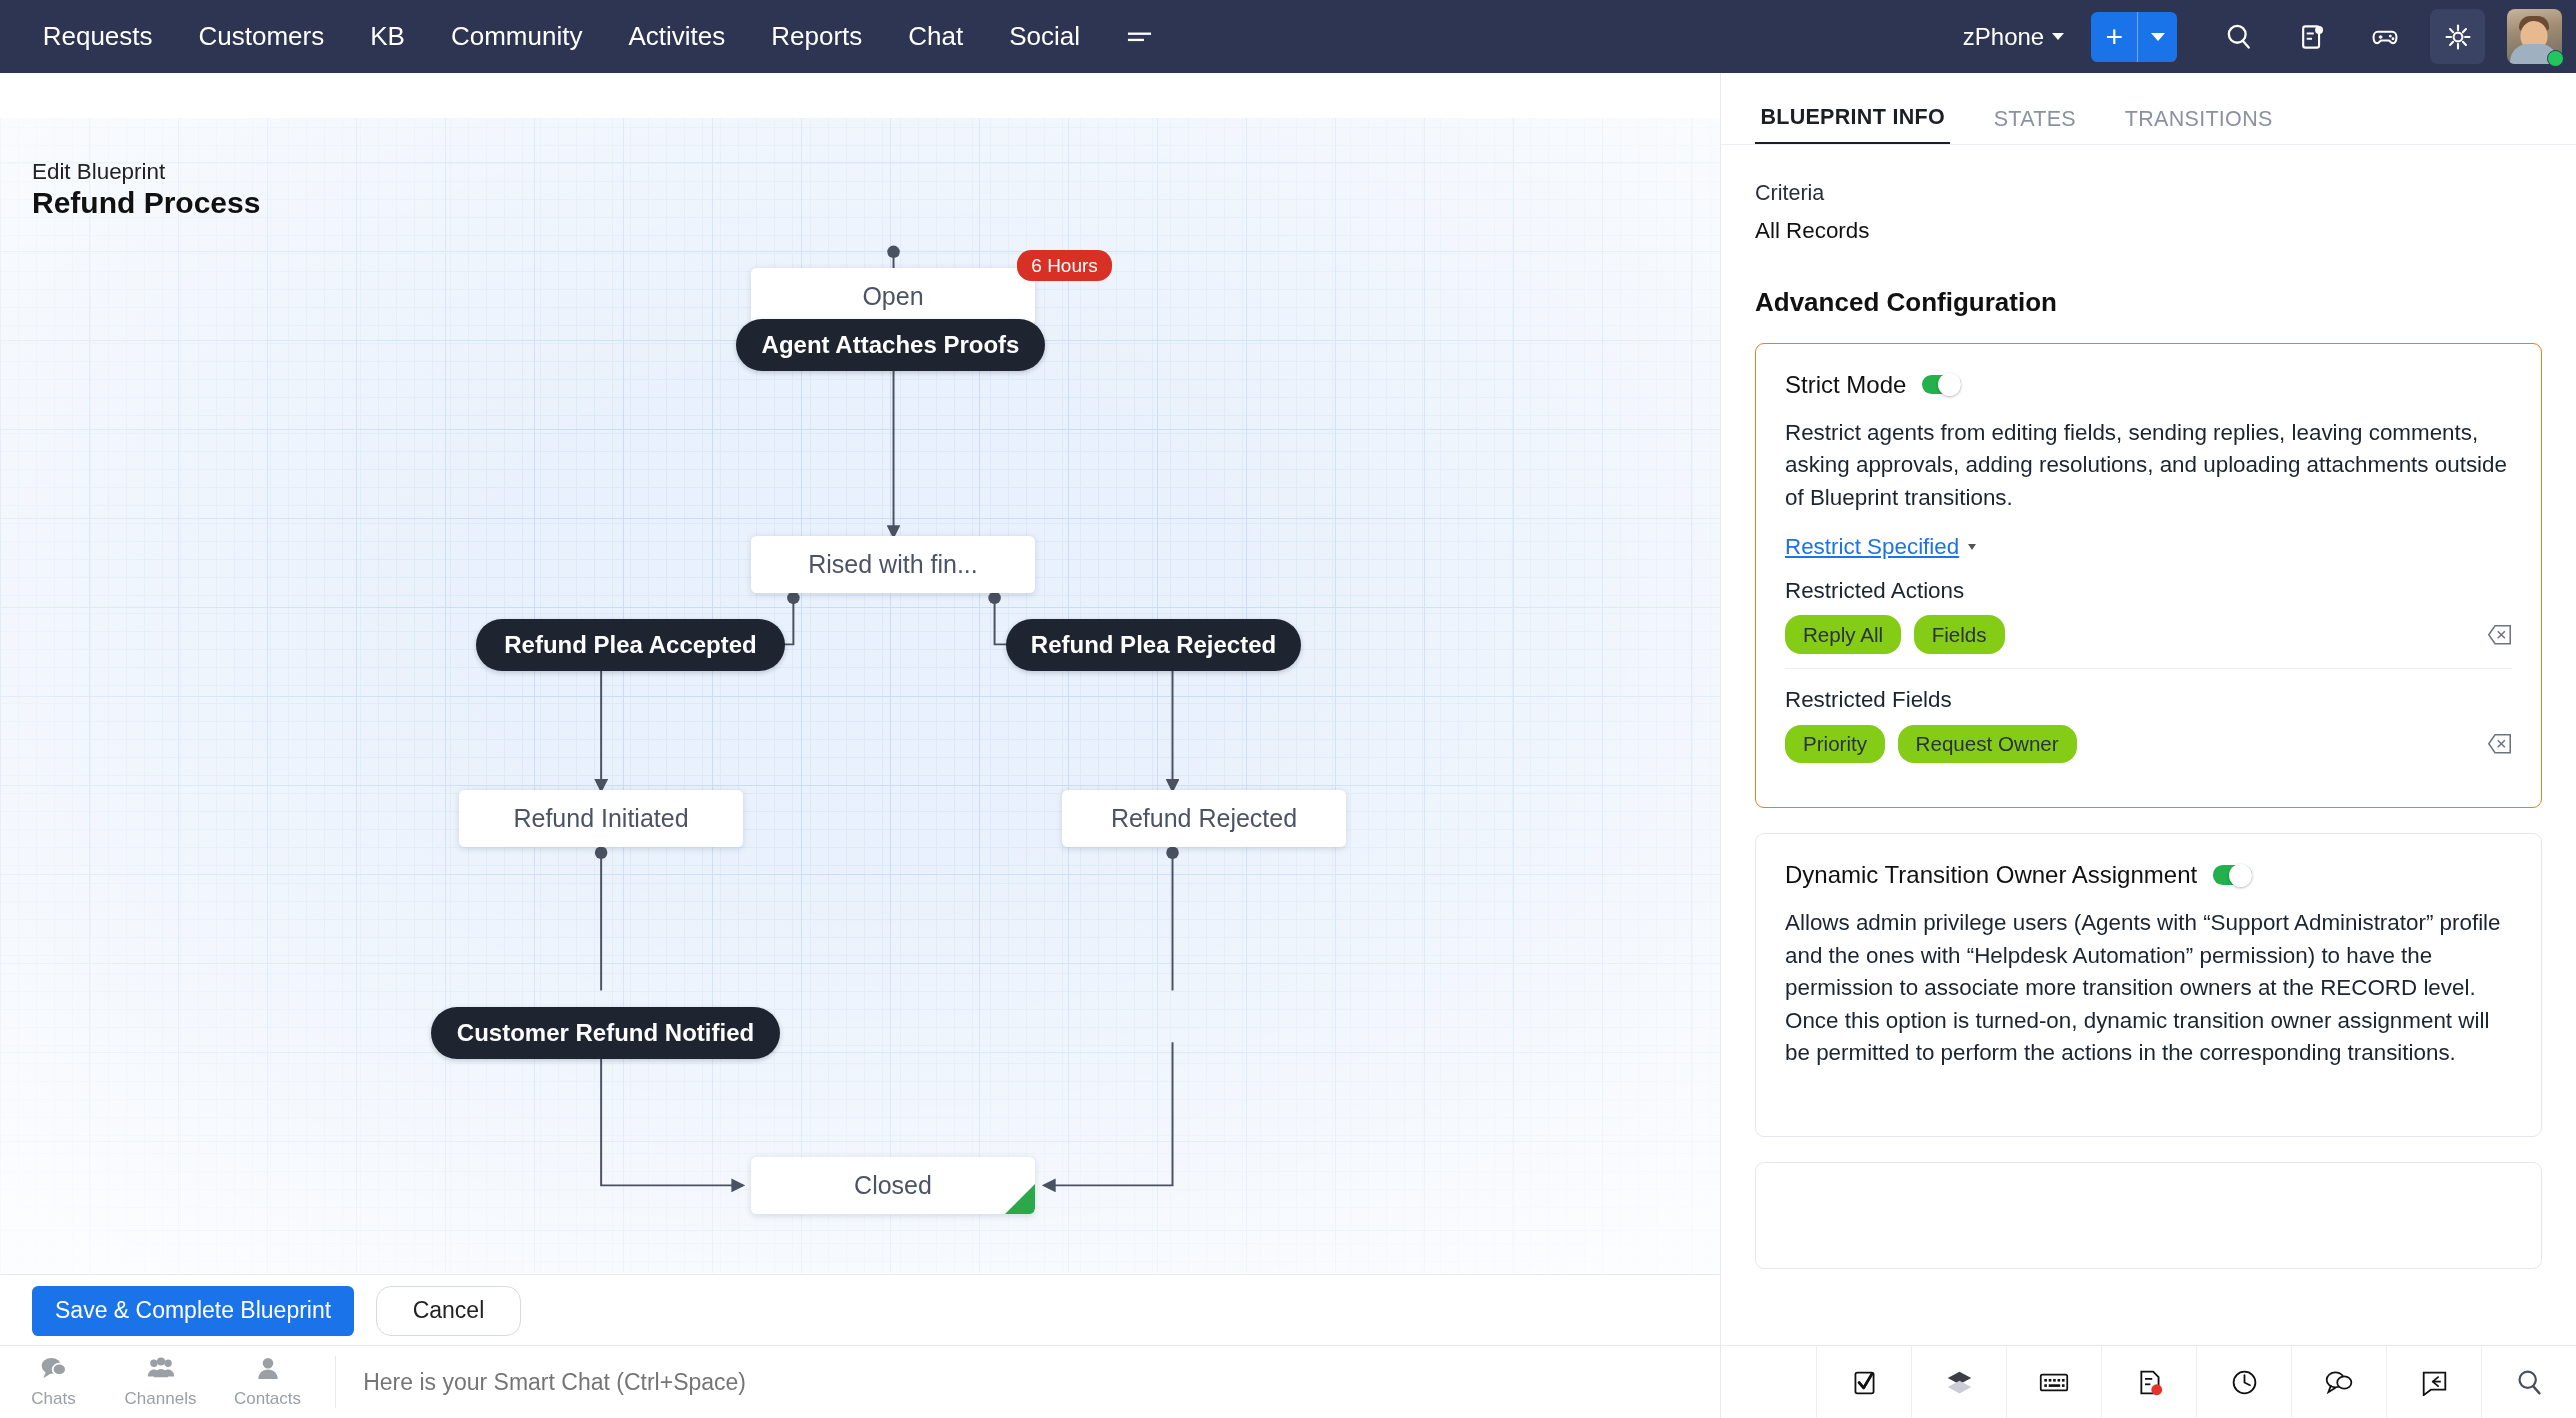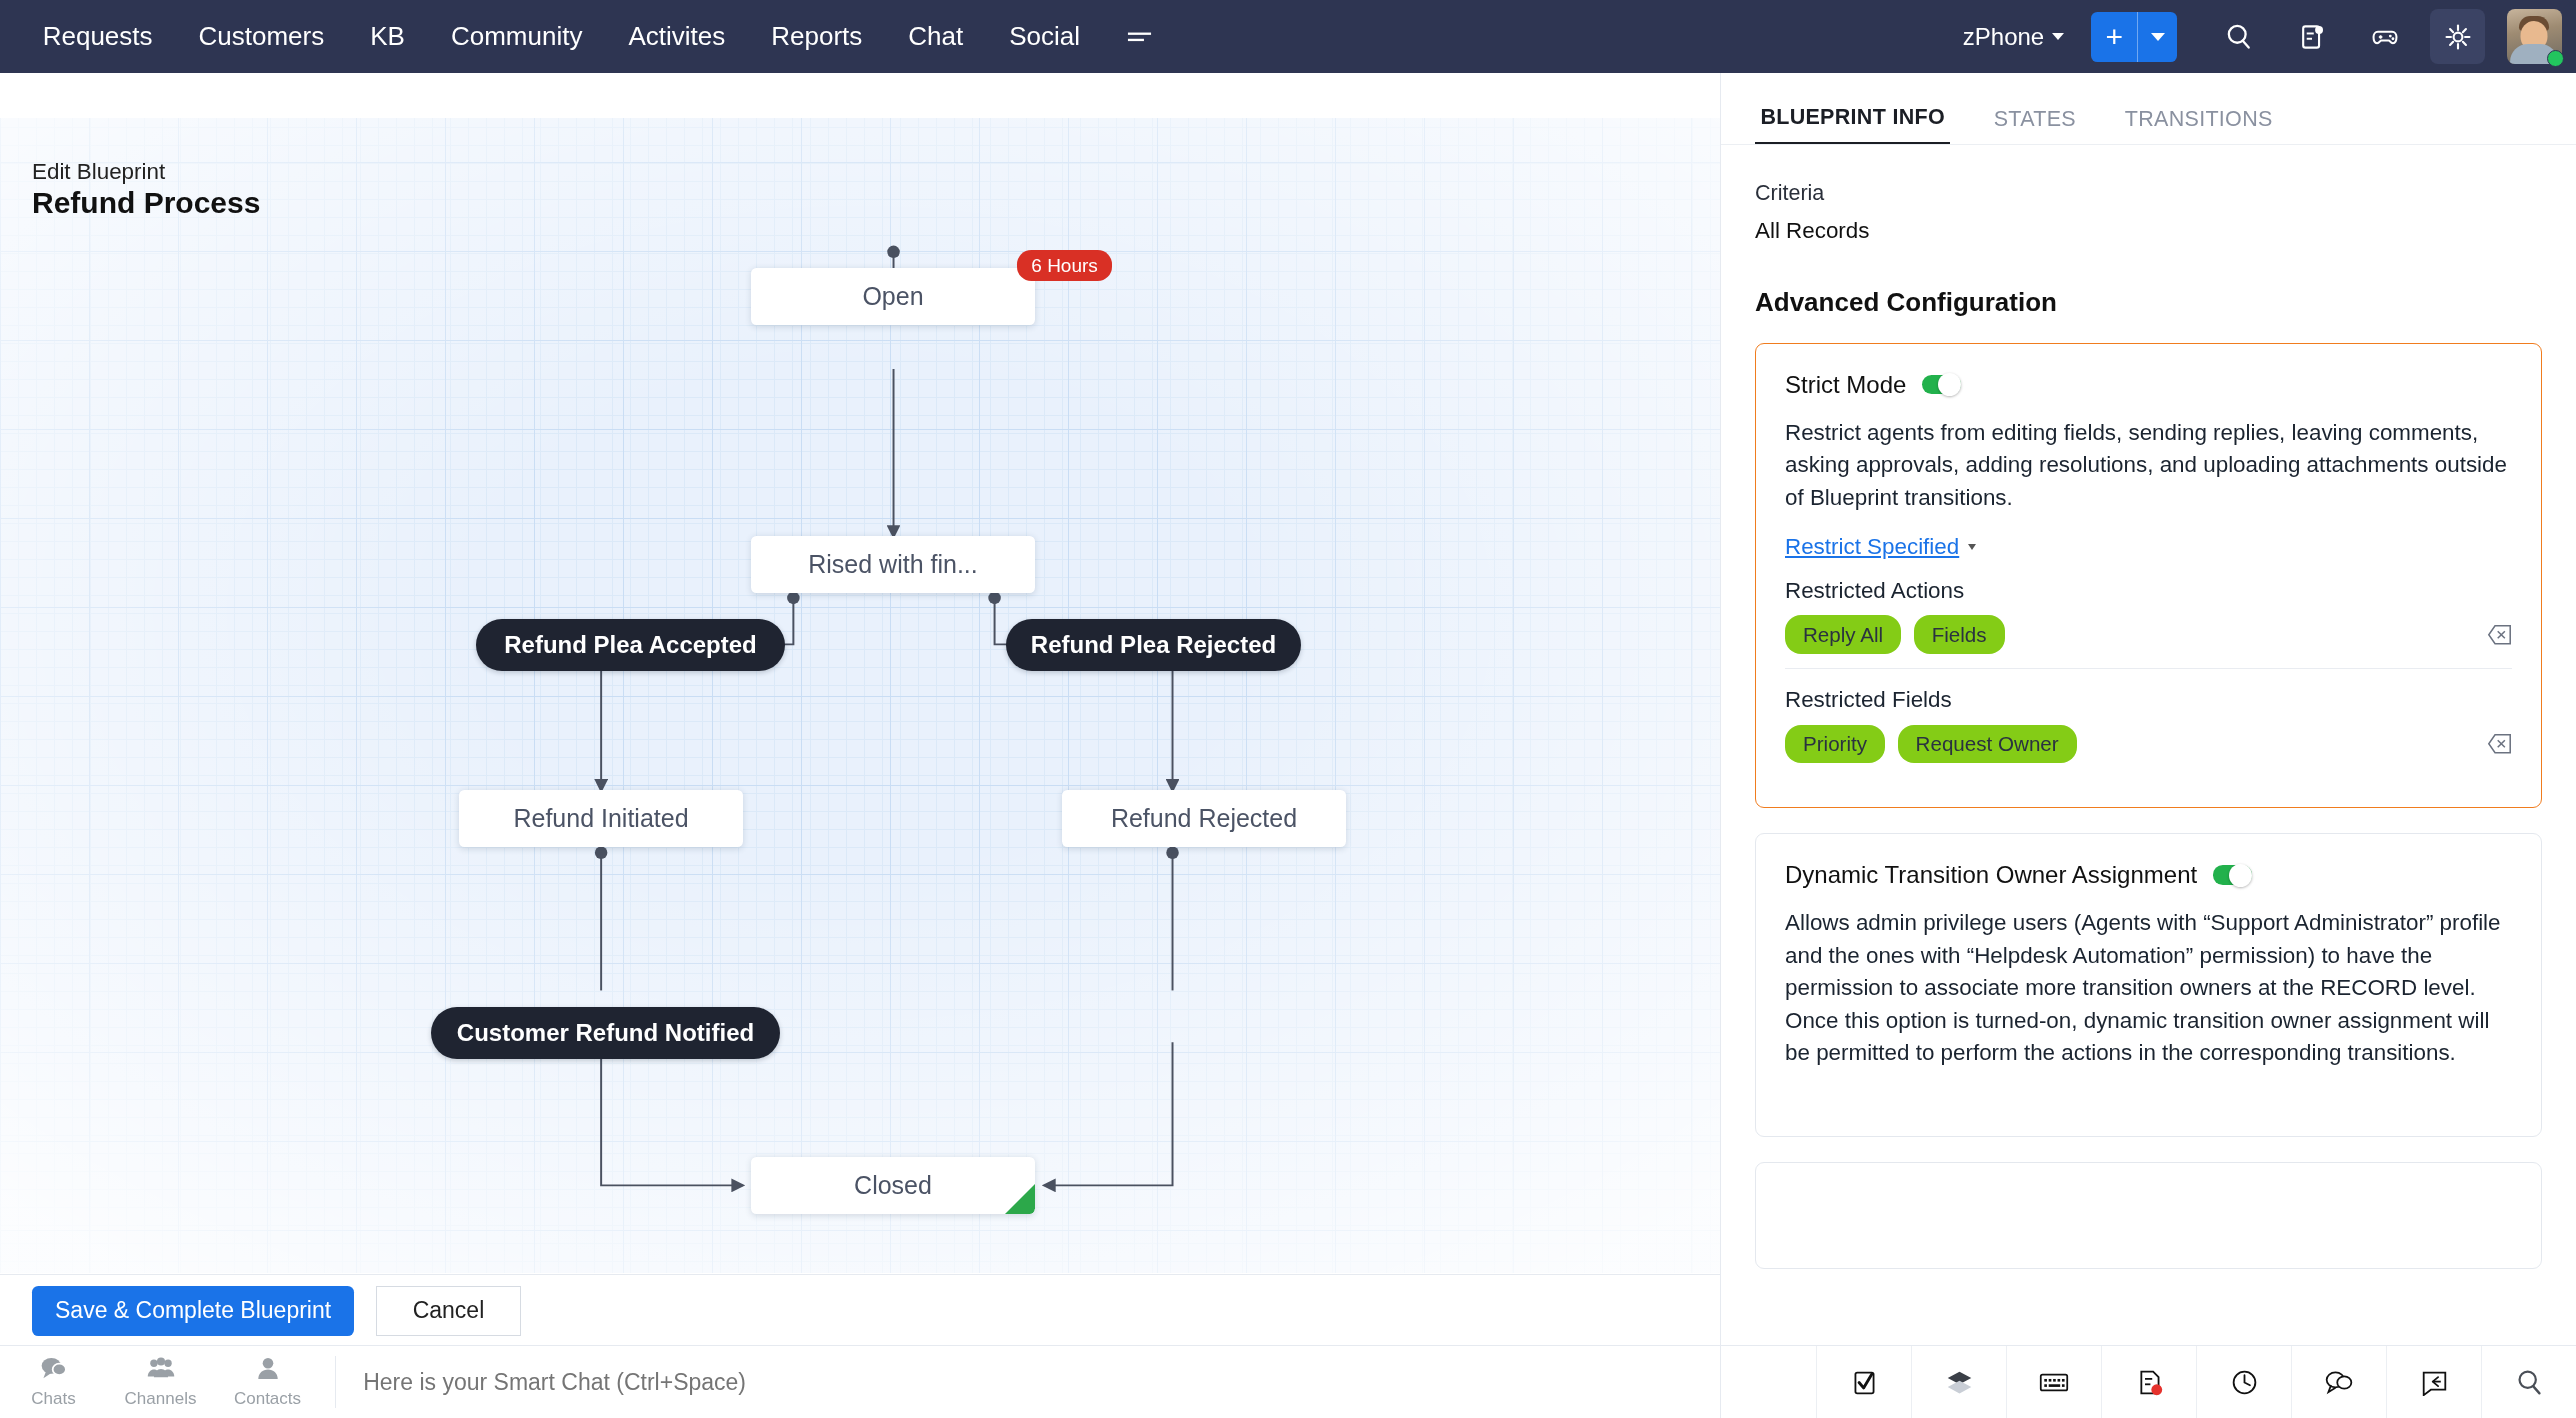--- a/index.html
+++ b/index.html
@@ -141,21 +141,21 @@
   .action-bar {
     position: absolute; left: 0; top: 1274px; width: 1720px; height: 72px;
     background: #ffffff; border-top: 0.9px solid #e6eaf0;
     display: flex; align-items: center; padding-left: 32px; gap: 21.5px;
   }
   .btn-primary {
     background: #1a73e8; color: #fff; font-size: 23px; border: none; border-radius: 6.3px;
     height: 50px; padding: 0 23px; cursor: pointer; font-family: inherit;
   }
   .btn-secondary {
-    background: #fff; color: #222; font-size: 23px; border: 0.9px solid #d6dbe2; border-radius: 0;
+    background: #fff; color: #222; font-size: 23px; border: 0.9px solid #d6dbe2; border-radius: 15px;
     height: 50px; padding: 0 36px; cursor: pointer; font-family: inherit;
   }
 
   
   .rpanel {
     position: absolute; left: 1720px; top: 73px; width: 856px; height: 1345px;
     background: #ffffff; border-left: 0.9px solid #e6eaf0; overflow: hidden;
   }
   .rtabs {
     display: flex; align-items: flex-end; gap: 0; height: 72px;
@@ -355,20 +355,21 @@
         <path d="M1311,1084 L1311,1244 L1168,1244" marker-end="url(#arrow)"></path>
       </g>
     </svg>
 
     <div class="bp-sub">Edit Blueprint</div>
     <div class="bp-title">Refund Process</div>
 
     <div class="node state-node" style="left:751px; top:195px; width:284px;">Open</div>
     <div class="badge-hours" style="left:1017px; top:177px;">6 Hours</div>
 
+    <div class="node trans-node" style="left:736px; top:246px; width:309px;">Agent Attaches Proofs</div>
 
     <div class="node state-node" style="left:751px; top:463px; width:284px;">Rised with fin...</div>
 
     <div class="node trans-node" style="left:476px; top:546px; width:309px;">Refund Plea Accepted</div>
     <div class="node trans-node" style="left:1006px; top:546px; width:295px;">Refund Plea Rejected</div>
 
     <div class="node state-node" style="left:459px; top:717px; width:284px;">Refund Initiated</div>
     <div class="node state-node" style="left:1030px; top:717px; width:284px;margin-left:32px;">Refund Rejected</div>
 
     <div class="node trans-node" style="left:431px; top:918px; width:349px;margin-top:16px;">Customer Refund Notified</div>

